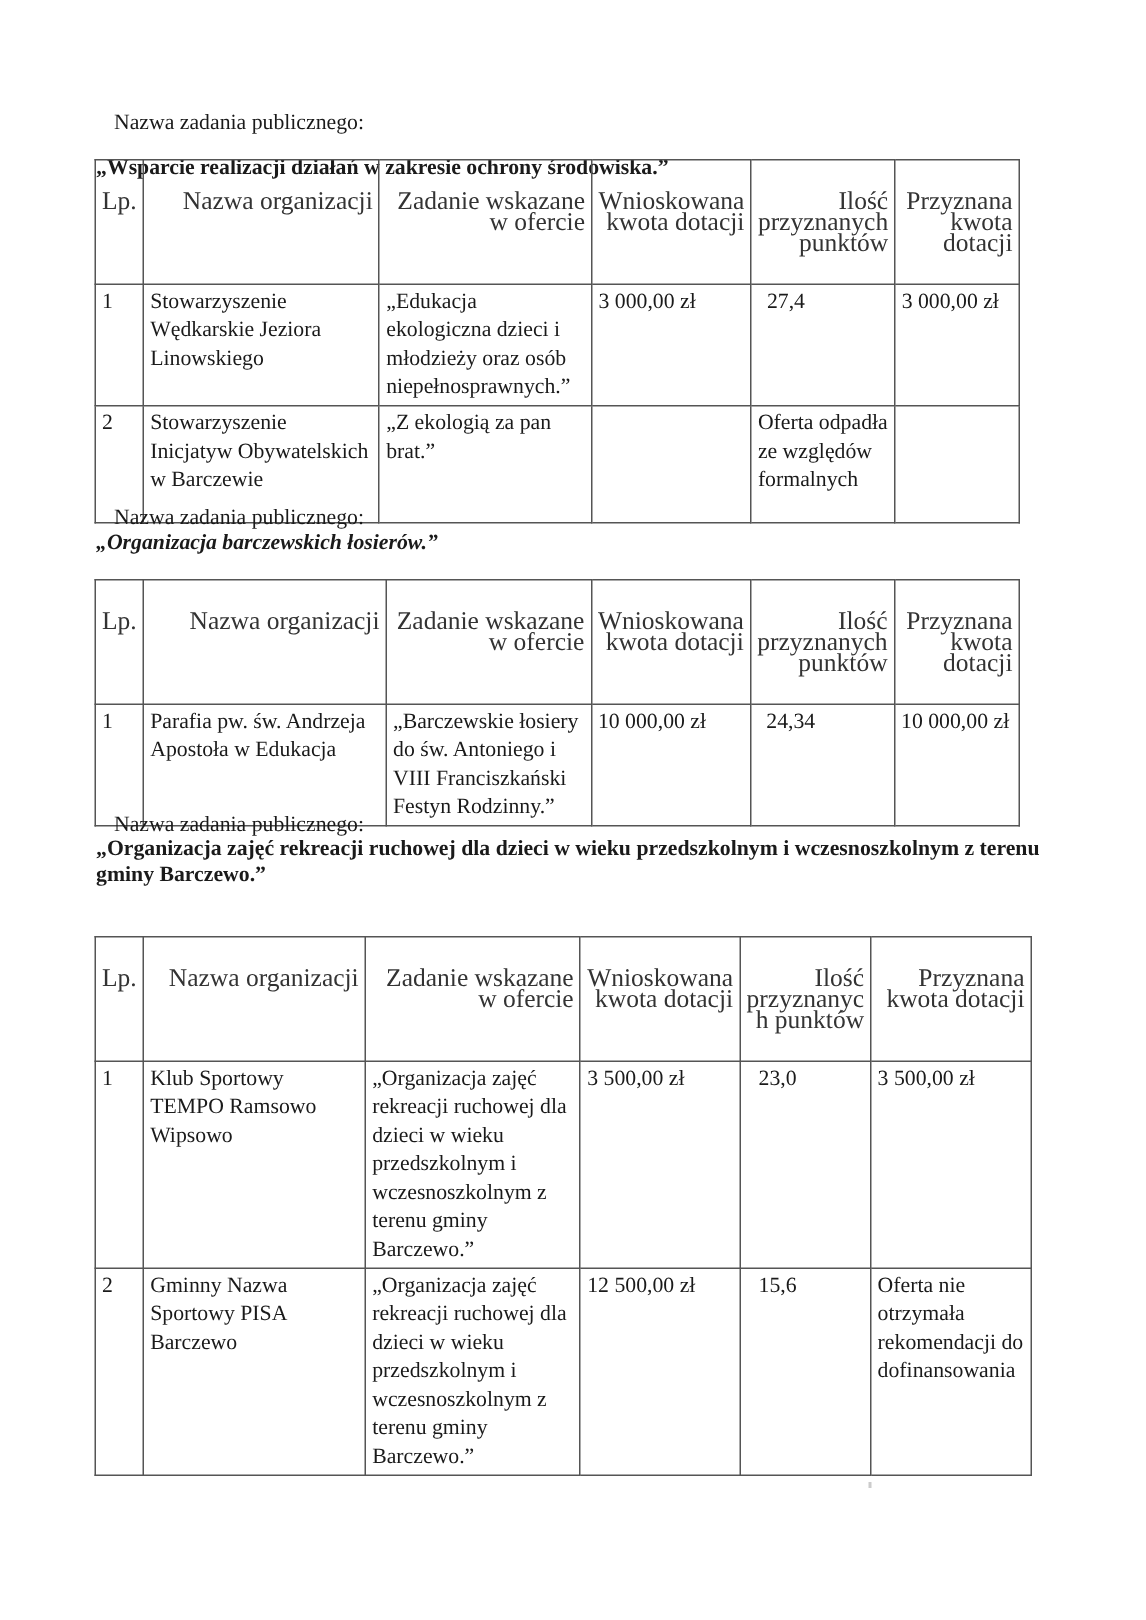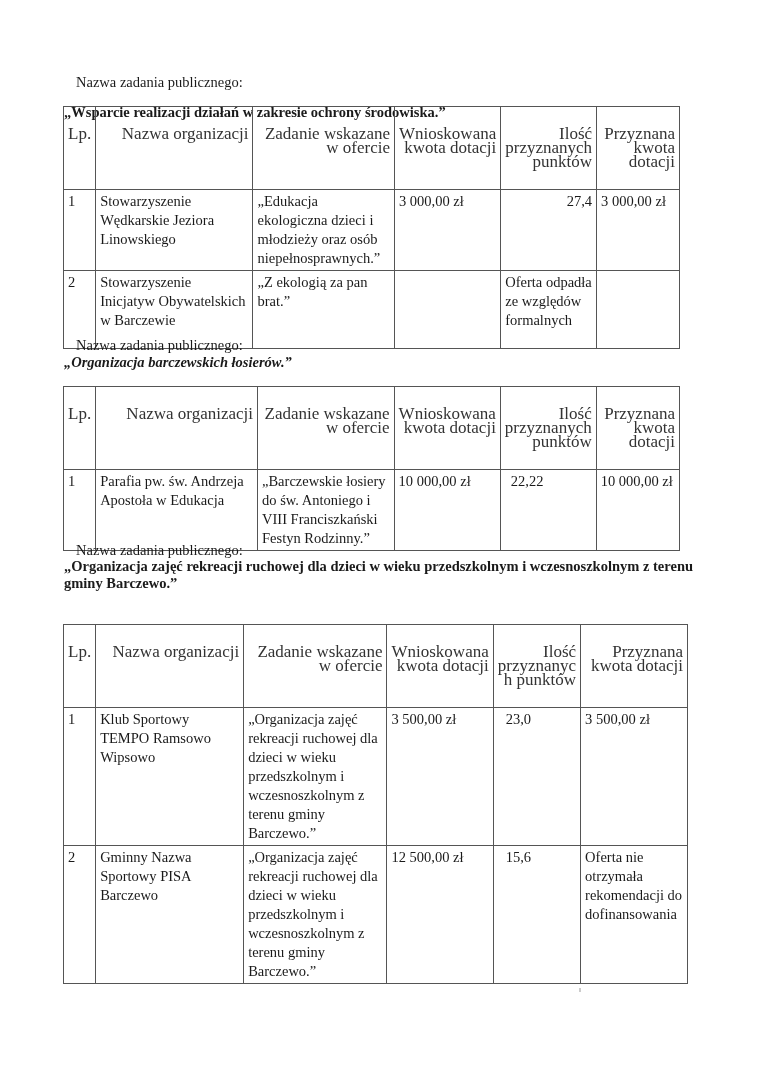--- a/index.html
+++ b/index.html
@@ -35,21 +35,21 @@
     <th>Zadanie wskazane w ofercie</th>
     <th>Wnioskowana kwota dotacji</th>
     <th>Ilość przyznanych punktów</th>
     <th>Przyznana kwota dotacji</th>
   </tr>
   <tr style="height:78px;">
     <td>1</td>
     <td>Stowarzyszenie Wędkarskie Jeziora Linowskiego</td>
     <td>„Edukacja ekologiczna dzieci i młodzieży oraz osób niepełnosprawnych.”</td>
     <td>3 000,00 zł</td>
-    <td style="padding-left:10px;text-align:right;">27,4</td>
+    <td style="padding-left:10px;">27,4</td>
     <td>3 000,00 zł</td>
   </tr>
   <tr style="height:78px;">
     <td>2</td>
     <td>Stowarzyszenie Inicjatyw Obywatelskich w Barczewie</td>
     <td>„Z ekologią za pan brat.”</td>
     <td></td>
     <td>Oferta odpadła ze względów formalnych</td>
     <td></td>
   </tr>
@@ -74,21 +74,21 @@
     <th>Zadanie wskazane w ofercie</th>
     <th>Wnioskowana kwota dotacji</th>
     <th>Ilość przyznanych punktów</th>
     <th>Przyznana kwota dotacji</th>
   </tr>
   <tr style="height:80px;">
     <td>1</td>
     <td>Parafia pw. św. Andrzeja Apostoła w Edukacja</td>
     <td>„Barczewskie łosiery do św. Antoniego i VIII Franciszkański Festyn Rodzinny.”</td>
     <td>10 000,00 zł</td>
-    <td style="padding-left:10px;">22,22</td>
+    <td style="padding-left:10px;">24,34</td>
     <td>10 000,00 zł</td>
   </tr>
 </tbody>
   </table>
 
 <div class="section-label" style="top:542px;">Nazwa zadania publicznego:</div>
 <div class="section-title" style="top:558px; width:640px;">„Organizacja zajęć rekreacji ruchowej dla dzieci w wieku przedszkolnym i wczesnoszkolnym z terenu gminy Barczewo.”</div>
 <table style="left:63px; top:624px; width:625px;">
   <colgroup>
       <col style="width:28px">

